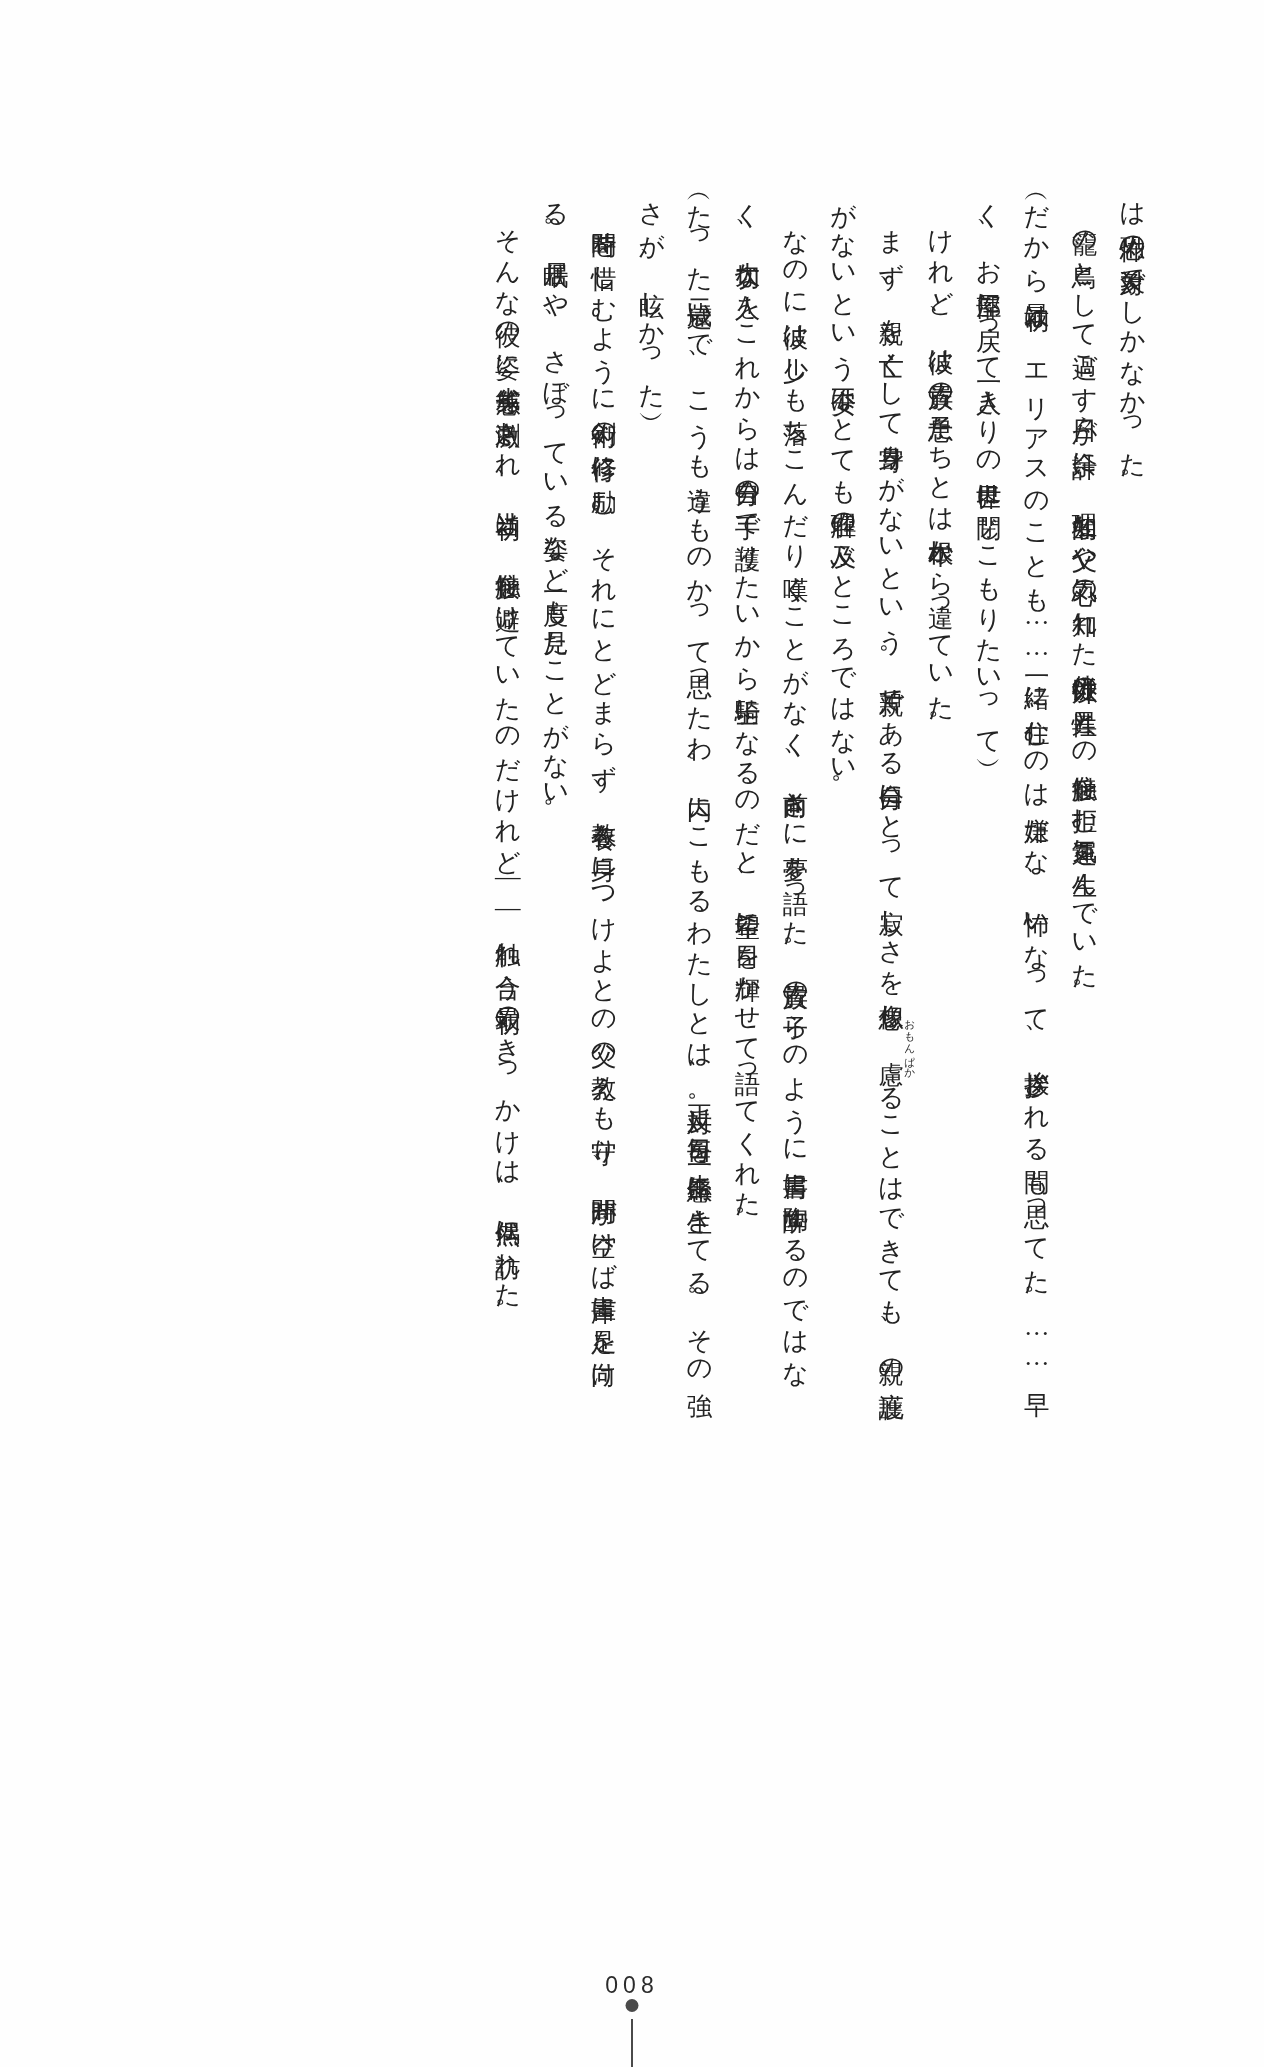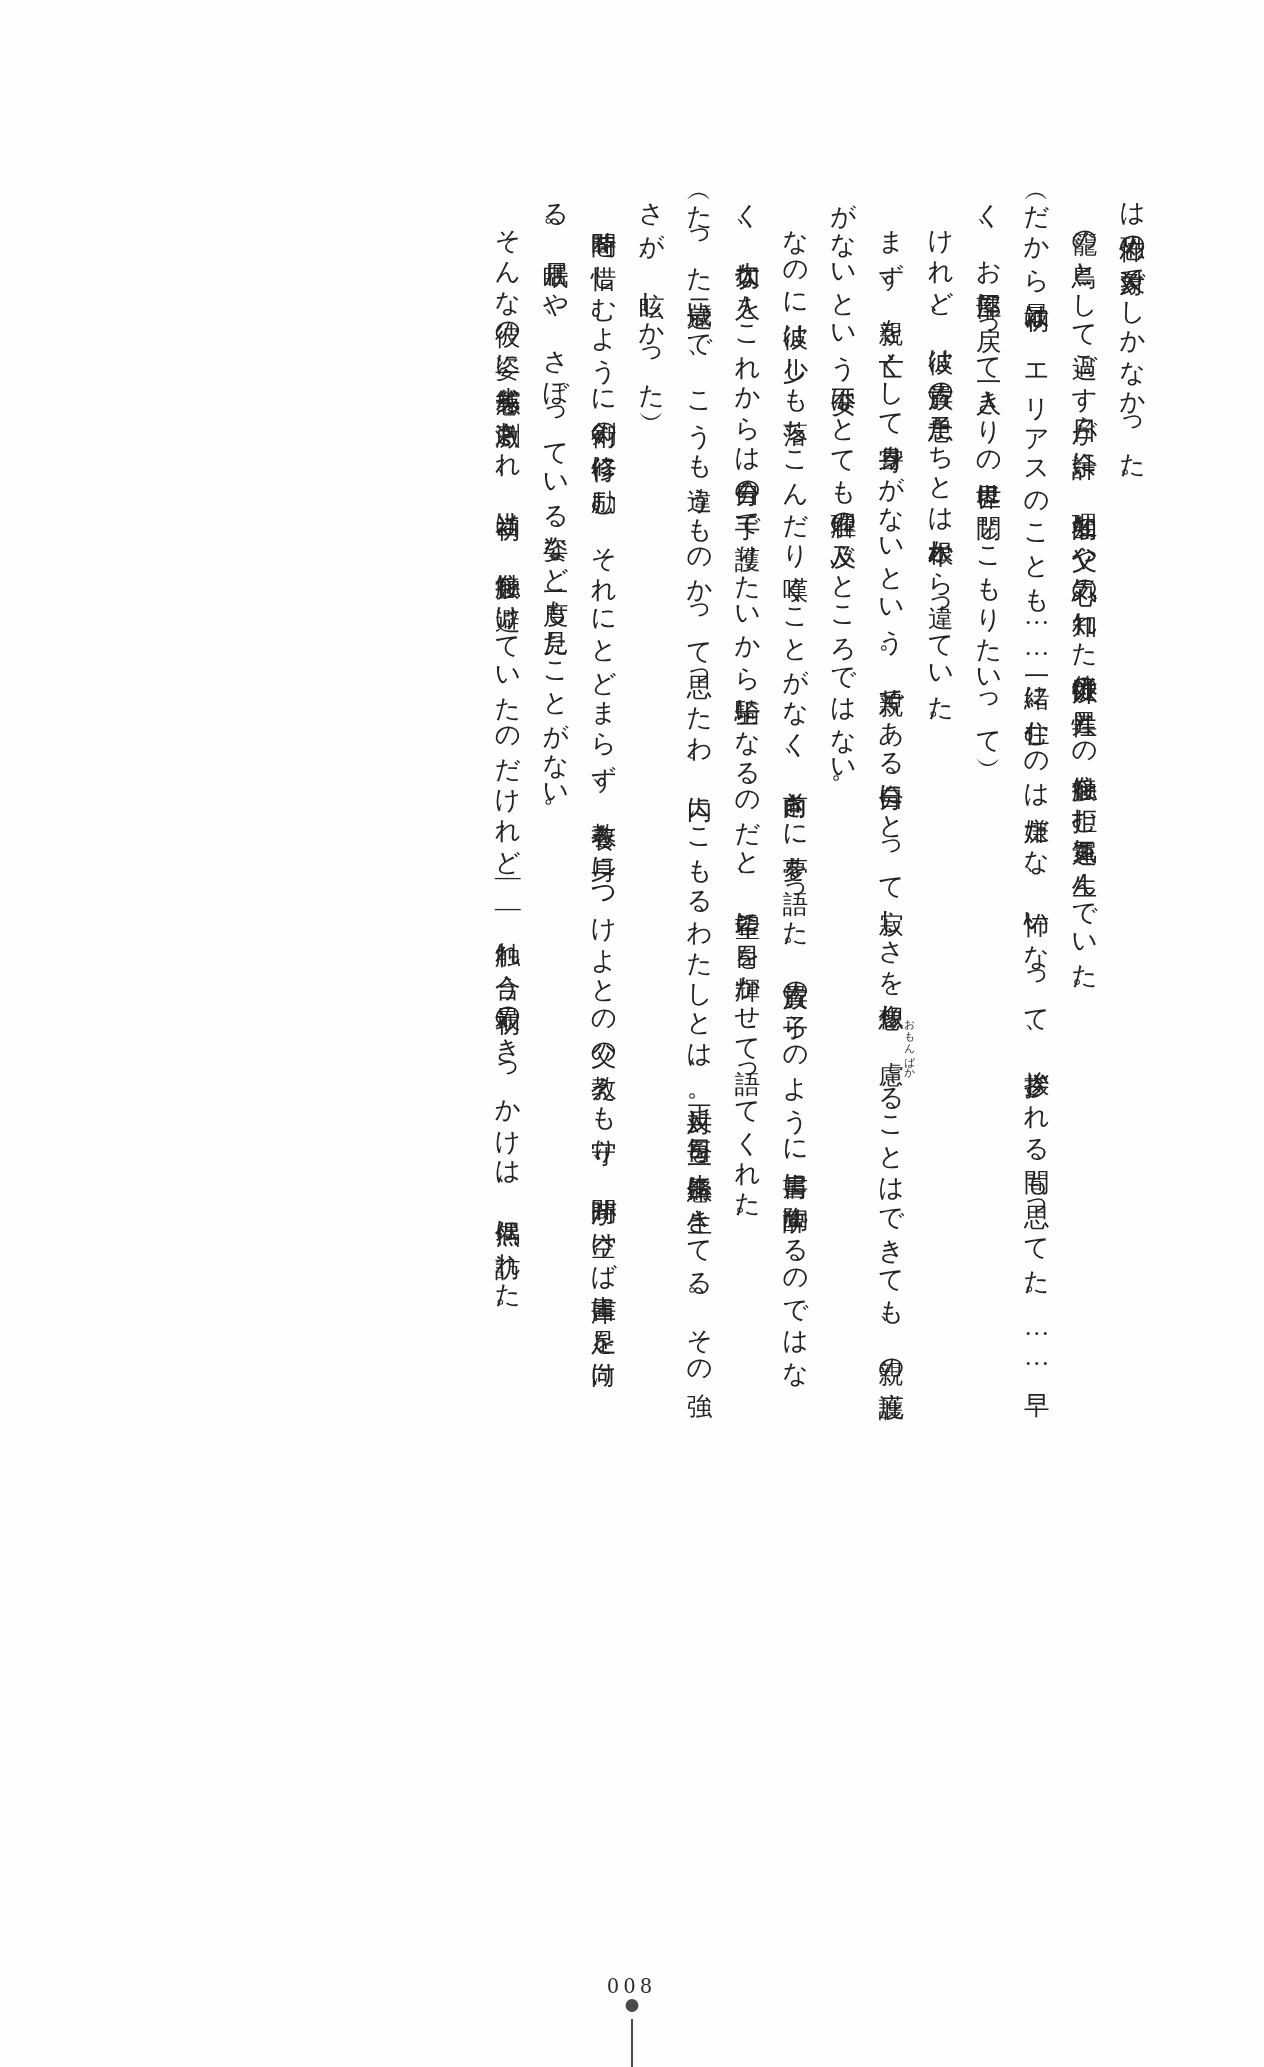--- a/index.html
+++ b/index.html
@@ -55,21 +55,21 @@
   
   .folio {
     position: absolute;
     left: 0;
     right: 0;
     bottom: 68px;
     text-align: center;
     font-size: 23px;
     letter-spacing: 0.22em;
     color: #2b2b2b;
-    font-family: Liberation Serif, serif;
+    font-family: Liberation Sans, sans-serif;
   }
 
   .folio-mark {
     position: absolute;
     left: 50%;
     transform: translateX(-50%);
     bottom: 0;
     width: 14px;
     height: 68px;
   }

